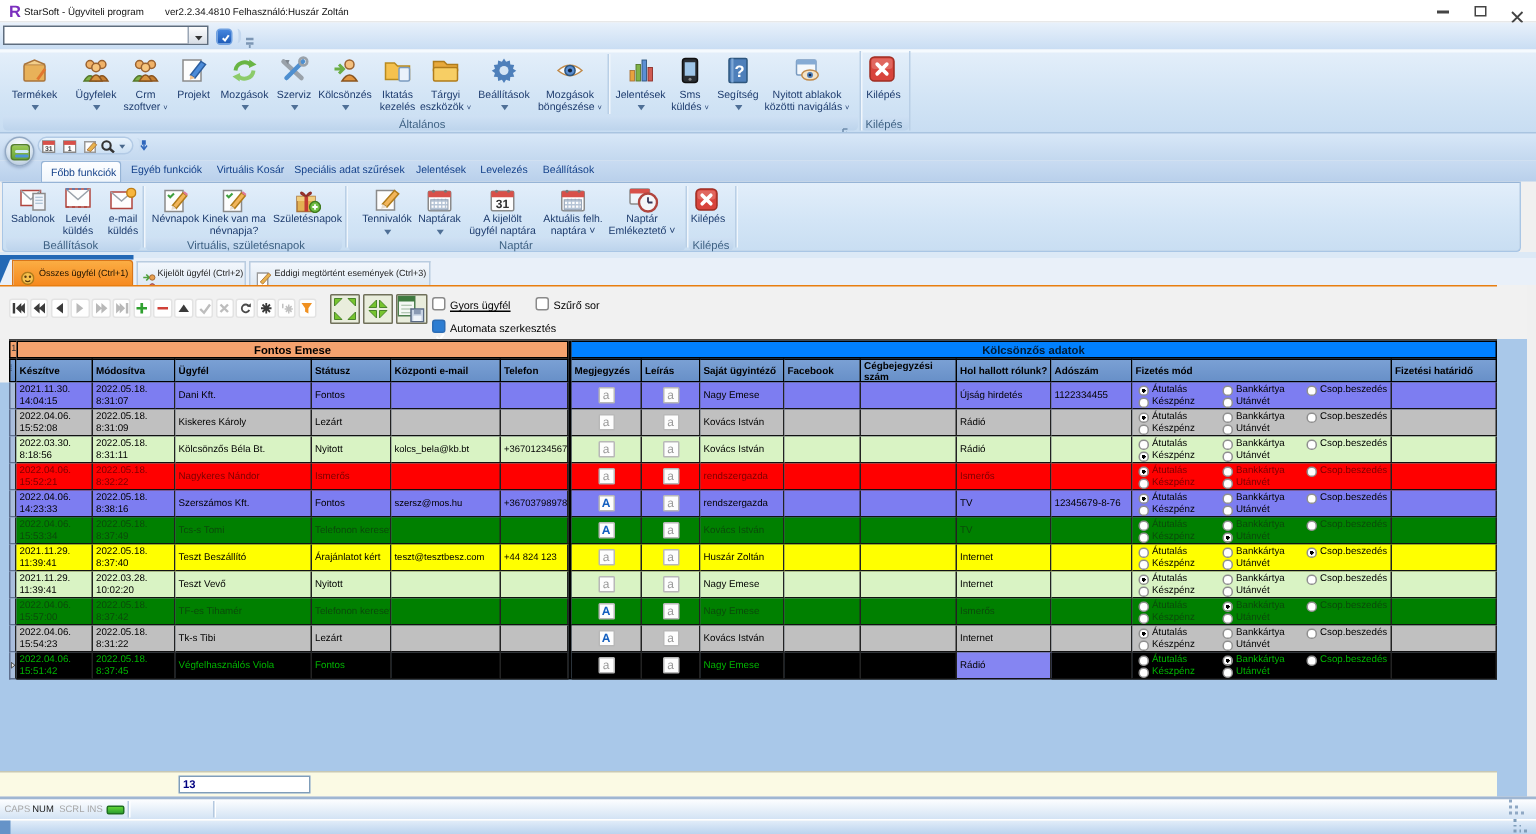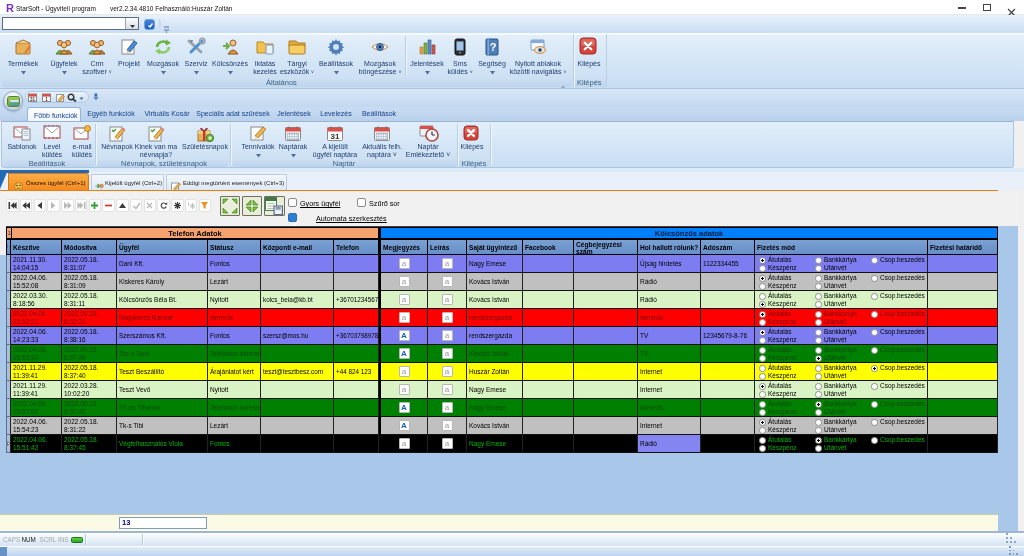--- a/index.html
+++ b/index.html
@@ -211,21 +211,21 @@
 <div style="position:absolute;left:3px;top:91px;width:20px;height:20px;border-radius:50%;background:radial-gradient(circle at 50% 30%,#FFFFFF,#D9E5F0 55%,#A8BDD4);border:1px solid #93A9C4;box-shadow:0 1px 2px rgba(60,90,130,.35)">
     <div style="position:absolute;left:3px;top:4px;width:13px;height:11px;border-radius:2.5px;background:linear-gradient(#9CCB55,#66A23A);border:1px solid #557F2E">
       <div style="position:absolute;left:1.5px;top:2.5px;width:9px;height:2px;background:#CFE8F8;border-radius:1px"></div>
       <div style="position:absolute;left:1.5px;top:5.5px;width:9px;height:2.5px;background:#4E94D8;border-radius:1px"></div>
     </div>
   </div>
 <div style="position:absolute;left:1px;top:121px;width:1013px;height:47px;background:linear-gradient(#E2EEFA,#D3E5F6 55%,#C9DEF2);border:1px solid #A9C6E5;border-top:1px solid #96B4D6;border-radius:0 0 3px 3px"></div>
 <div style="position:absolute;left:4px;top:158px;width:90px;height:9px;background:linear-gradient(#CFE1F4,#BDD4EC);border-radius:0 0 3px 3px"></div>
 <div style="position:absolute;left:-13px;top:158.5px;width:120px;text-align:center;font-size:7.5px;color:#3E6183;white-space:nowrap">Beállítások</div>
 <div style="position:absolute;left:97px;top:158px;width:131px;height:9px;background:linear-gradient(#CFE1F4,#BDD4EC);border-radius:0 0 3px 3px"></div>
-<div style="position:absolute;left:104px;top:158.5px;width:120px;text-align:center;font-size:7.5px;color:#3E6183;white-space:nowrap">Névnapok, születésnapok</div>
+<div style="position:absolute;left:104px;top:158.5px;width:120px;text-align:center;font-size:7.5px;color:#3E6183;white-space:nowrap">Virtuális, születésnapok</div>
 <div style="position:absolute;left:232px;top:158px;width:225px;height:9px;background:linear-gradient(#CFE1F4,#BDD4EC);border-radius:0 0 3px 3px"></div>
 <div style="position:absolute;left:284px;top:158.5px;width:120px;text-align:center;font-size:7.5px;color:#3E6183;white-space:nowrap">Naptár</div>
 <div style="position:absolute;left:459px;top:158px;width:30px;height:9px;background:linear-gradient(#CFE1F4,#BDD4EC);border-radius:0 0 3px 3px"></div>
 <div style="position:absolute;left:414px;top:158.5px;width:120px;text-align:center;font-size:7.5px;color:#3E6183;white-space:nowrap">Kilépés</div>
 <div style="position:absolute;left:95px;top:124px;width:1px;height:41px;background:#B9CFE6;box-shadow:1px 0 0 #F0F6FC"></div>
 <div style="position:absolute;left:230px;top:124px;width:1px;height:41px;background:#B9CFE6;box-shadow:1px 0 0 #F0F6FC"></div>
 <div style="position:absolute;left:457px;top:124px;width:1px;height:41px;background:#B9CFE6;box-shadow:1px 0 0 #F0F6FC"></div>
 <div style="position:absolute;left:490px;top:124px;width:1px;height:41px;background:#B9CFE6;box-shadow:1px 0 0 #F0F6FC"></div>
 <div style="position:absolute;left:13px;top:125px;width:20px;height:17px"><svg width="18" height="16" viewBox="0 0 18 16">
       <rect x="1" y="2" width="13" height="10" fill="#FDFDFD" stroke="#B0453E"></rect>
@@ -503,30 +503,30 @@
     </svg></div>
 <div style="position:absolute;left:288px;top:198px;width:9px;height:9px;background:#fff;border:1px solid #8A8A8A;border-radius:2px"></div>
 <div style="position:absolute;left:300px;top:199px;font-size:7.2px;line-height:9.2px;color:#000;white-space:nowrap;text-decoration:underline">Gyors ügyfél</div>
 <div style="position:absolute;left:357px;top:198px;width:9px;height:9px;background:#fff;border:1px solid #8A8A8A;border-radius:2px"></div>
 <div style="position:absolute;left:369px;top:199px;font-size:7.2px;line-height:9.2px;color:#000;white-space:nowrap;">Szűrő sor</div>
 <div style="position:absolute;left:288px;top:212.5px;width:9px;height:9px;background:#2D7DD2;border:1px solid #2D6DB5;border-radius:2px">
     <div style="position:absolute;left:1px;top:1px"><svg width="7" height="7" viewBox="0 0 7 7">
         <path d="M1 3.5 L3 5.5 L6 1.5" stroke="#fff" stroke-width="1.4" fill="none"></path>
       </svg></div>
   </div>
-<div style="position:absolute;left:316px;top:213.5px;font-size:7.2px;line-height:9.2px;color:#000;white-space:nowrap;text-decoration:underline">Automata szerkesztés</div>
+<div style="position:absolute;left:300px;top:213.5px;font-size:7.2px;line-height:9.2px;color:#000;white-space:nowrap;">Automata szerkesztés</div>
 <div style="position:absolute;left:0px;top:226px;width:998px;height:288px;background:#A9C8E9"></div>
 <div style="position:absolute;left:998px;top:226px;width:20px;height:305px;background:#A9C8E9"></div>
 <div style="position:absolute;left:1018px;top:190px;width:6px;height:341px;background:#F0F0F0"></div>
 <div style="position:absolute;left:0px;top:226px;width:5.5px;height:29px;background:#F0F0F0"></div>
 <div style="position:absolute;left:5.5px;top:227px;width:5.5px;height:12px;background:#F5A26E;border:1px solid #000;border-right:none">
     <div style="font-size:6px;line-height:11px;color:#333;padding-left:1px">1</div>
   </div>
 <div style="position:absolute;left:11px;top:227px;width:368px;height:12px;background:#F5A26E;border:1px solid #000">
-    <div style="width:100%;text-align:center;font-size:7.5px;line-height:11px;font-weight:bold">Telefon Adatok</div>
+    <div style="width:100%;text-align:center;font-size:7.5px;line-height:11px;font-weight:bold">Fontos Emese</div>
   </div>
 <div style="position:absolute;left:381px;top:227px;width:617px;height:12px;background:#0080FF;border:1px solid #000;border-left:none">
     <div style="width:100%;text-align:center;font-size:7.5px;line-height:11px;font-weight:bold;color:#001A33">Kölcsönzős adatok</div>
   </div>
 <div style="position:absolute;left:5.5px;top:239px;width:5.5px;height:16px;background:linear-gradient(#7AA0D4,#6890C8);border:1px solid #000;border-left:1px solid #000"></div>
 <div style="position:absolute;left:11px;top:239px;width:51px;height:16px;background:linear-gradient(#7AA0D4,#6890C8);border:1px solid #000;border-left:none">
     <div style="padding:1px 0 0 2px;font-size:6.6px;line-height:7px;font-weight:bold;color:#000;overflow:hidden;height:100%;display:flex;align-items:center;white-space:nowrap">Készítve</div>
   </div>
 <div style="position:absolute;left:62px;top:239px;width:55px;height:16px;background:linear-gradient(#7AA0D4,#6890C8);border:1px solid #000;border-left:none">
     <div style="padding:1px 0 0 2px;font-size:6.6px;line-height:7px;font-weight:bold;color:#000;overflow:hidden;height:100%;display:flex;align-items:center;white-space:nowrap">Módosítva</div>

